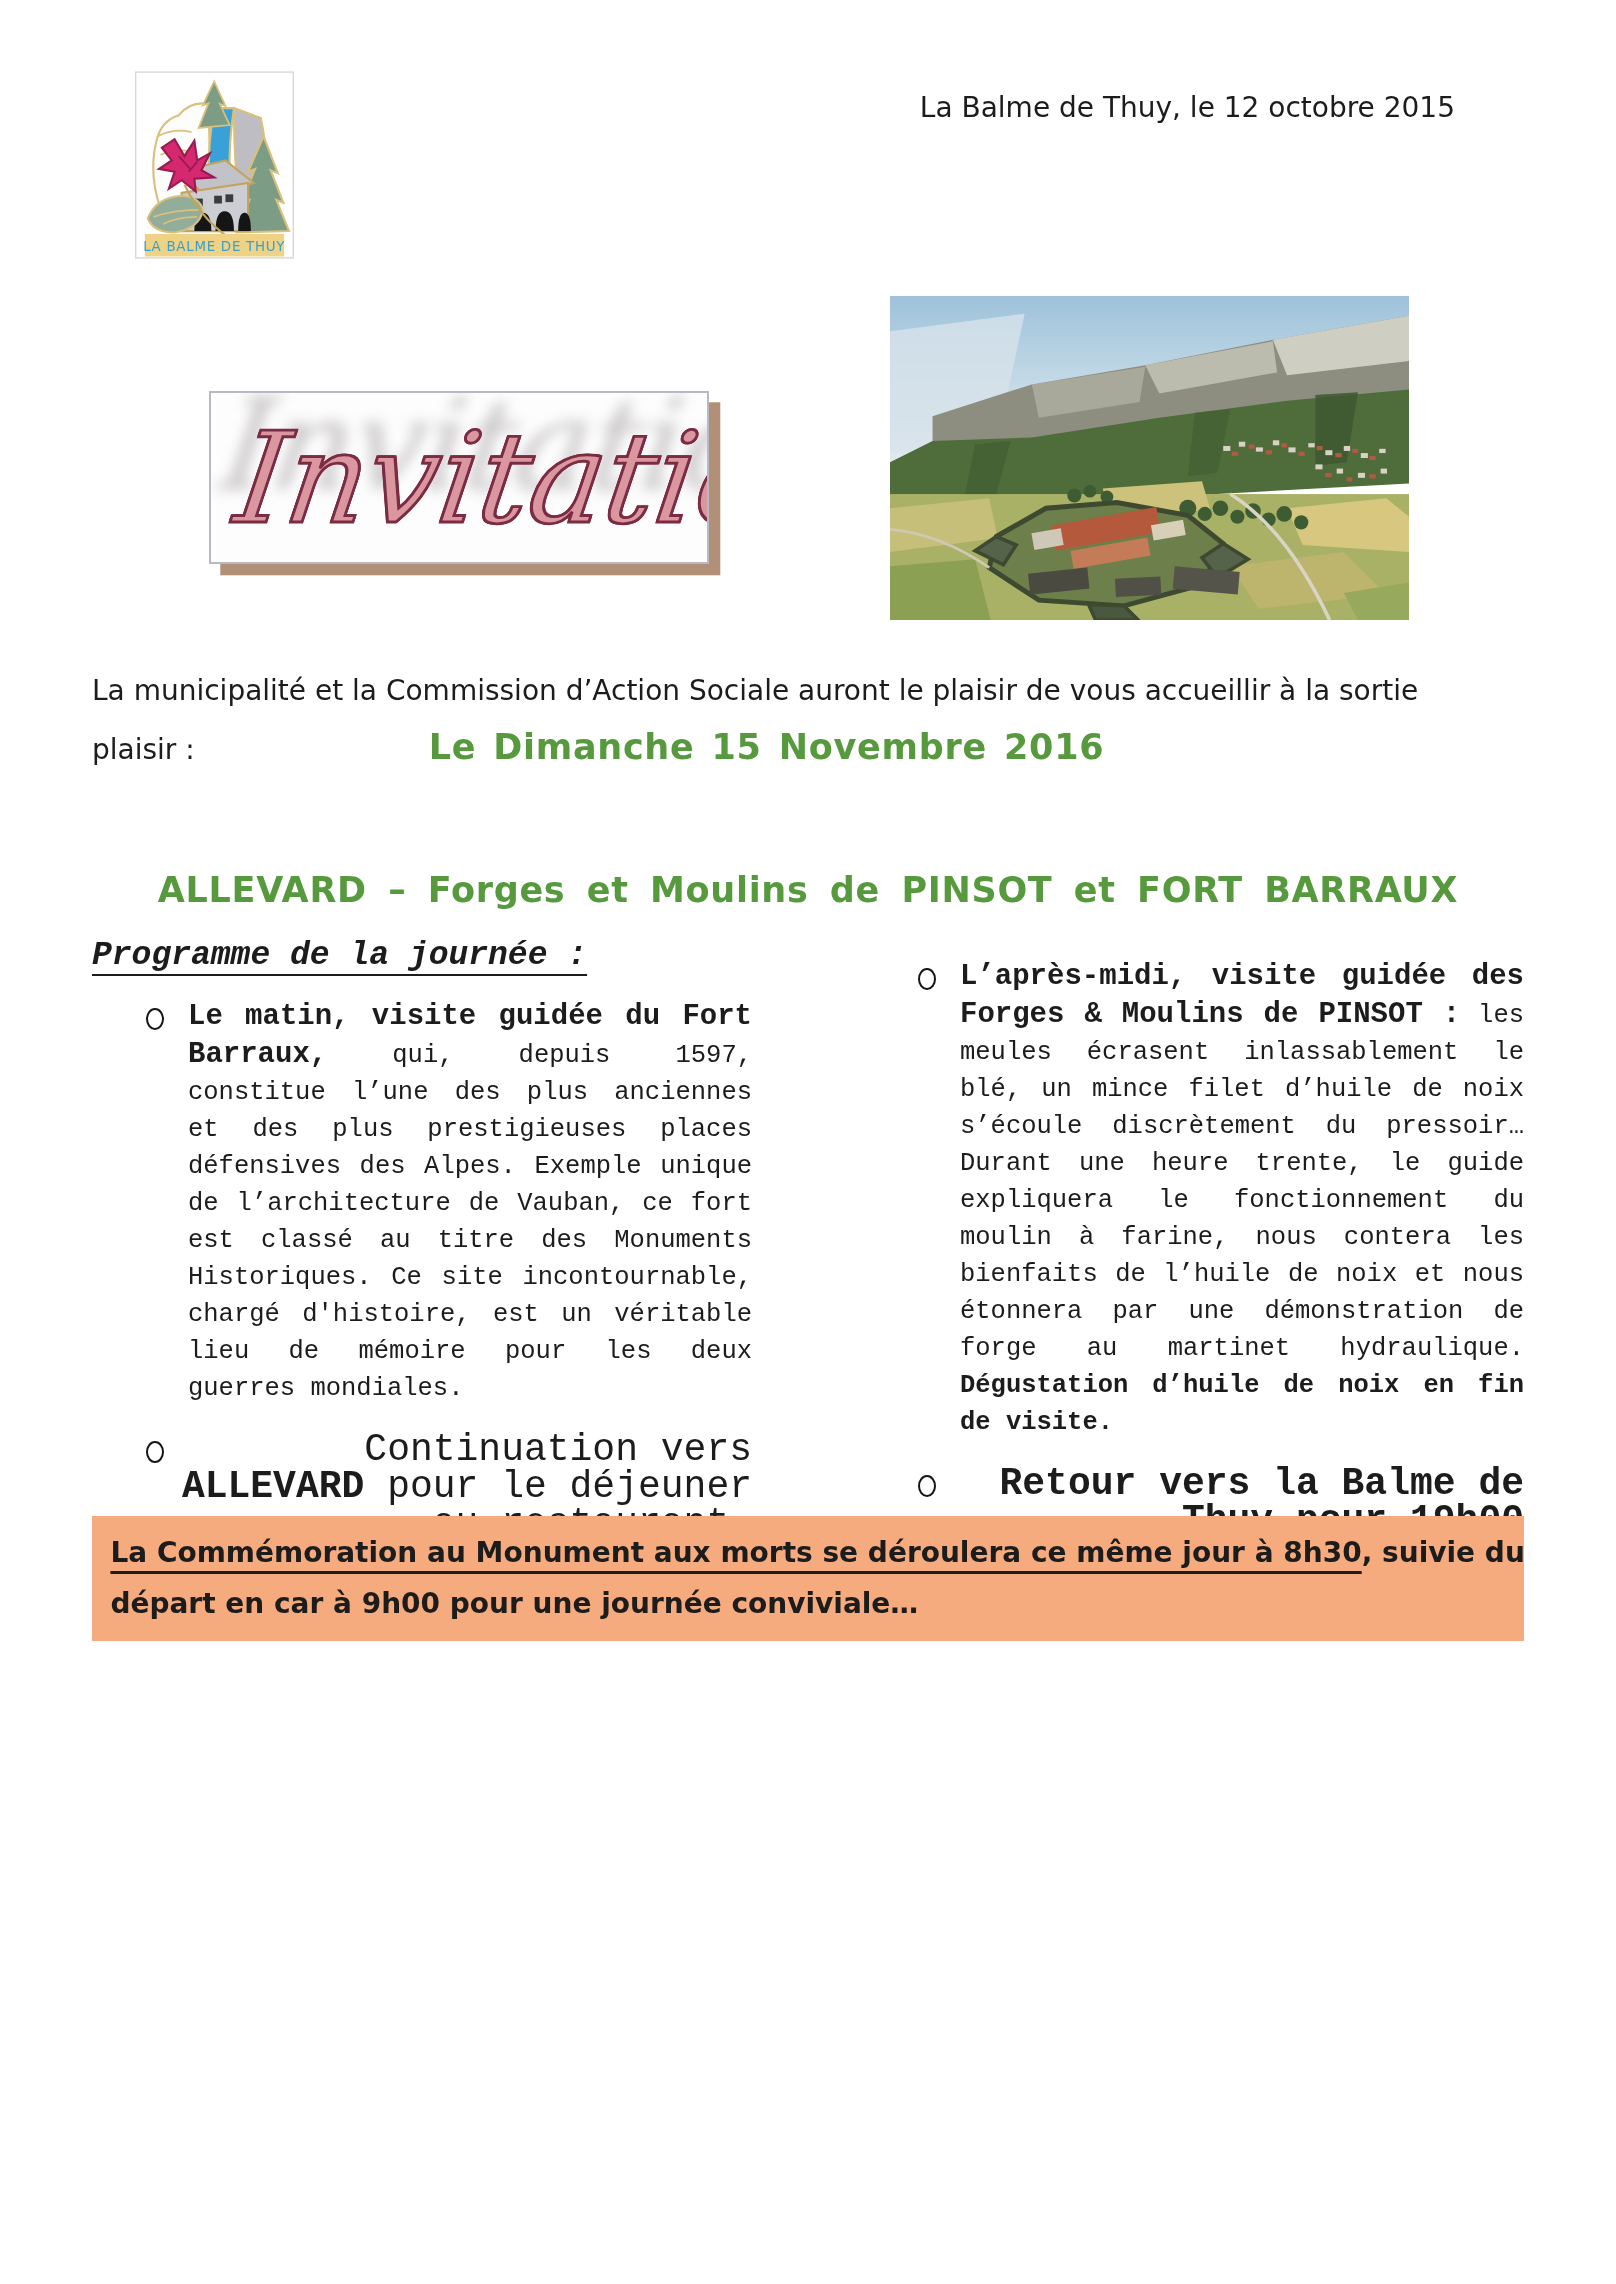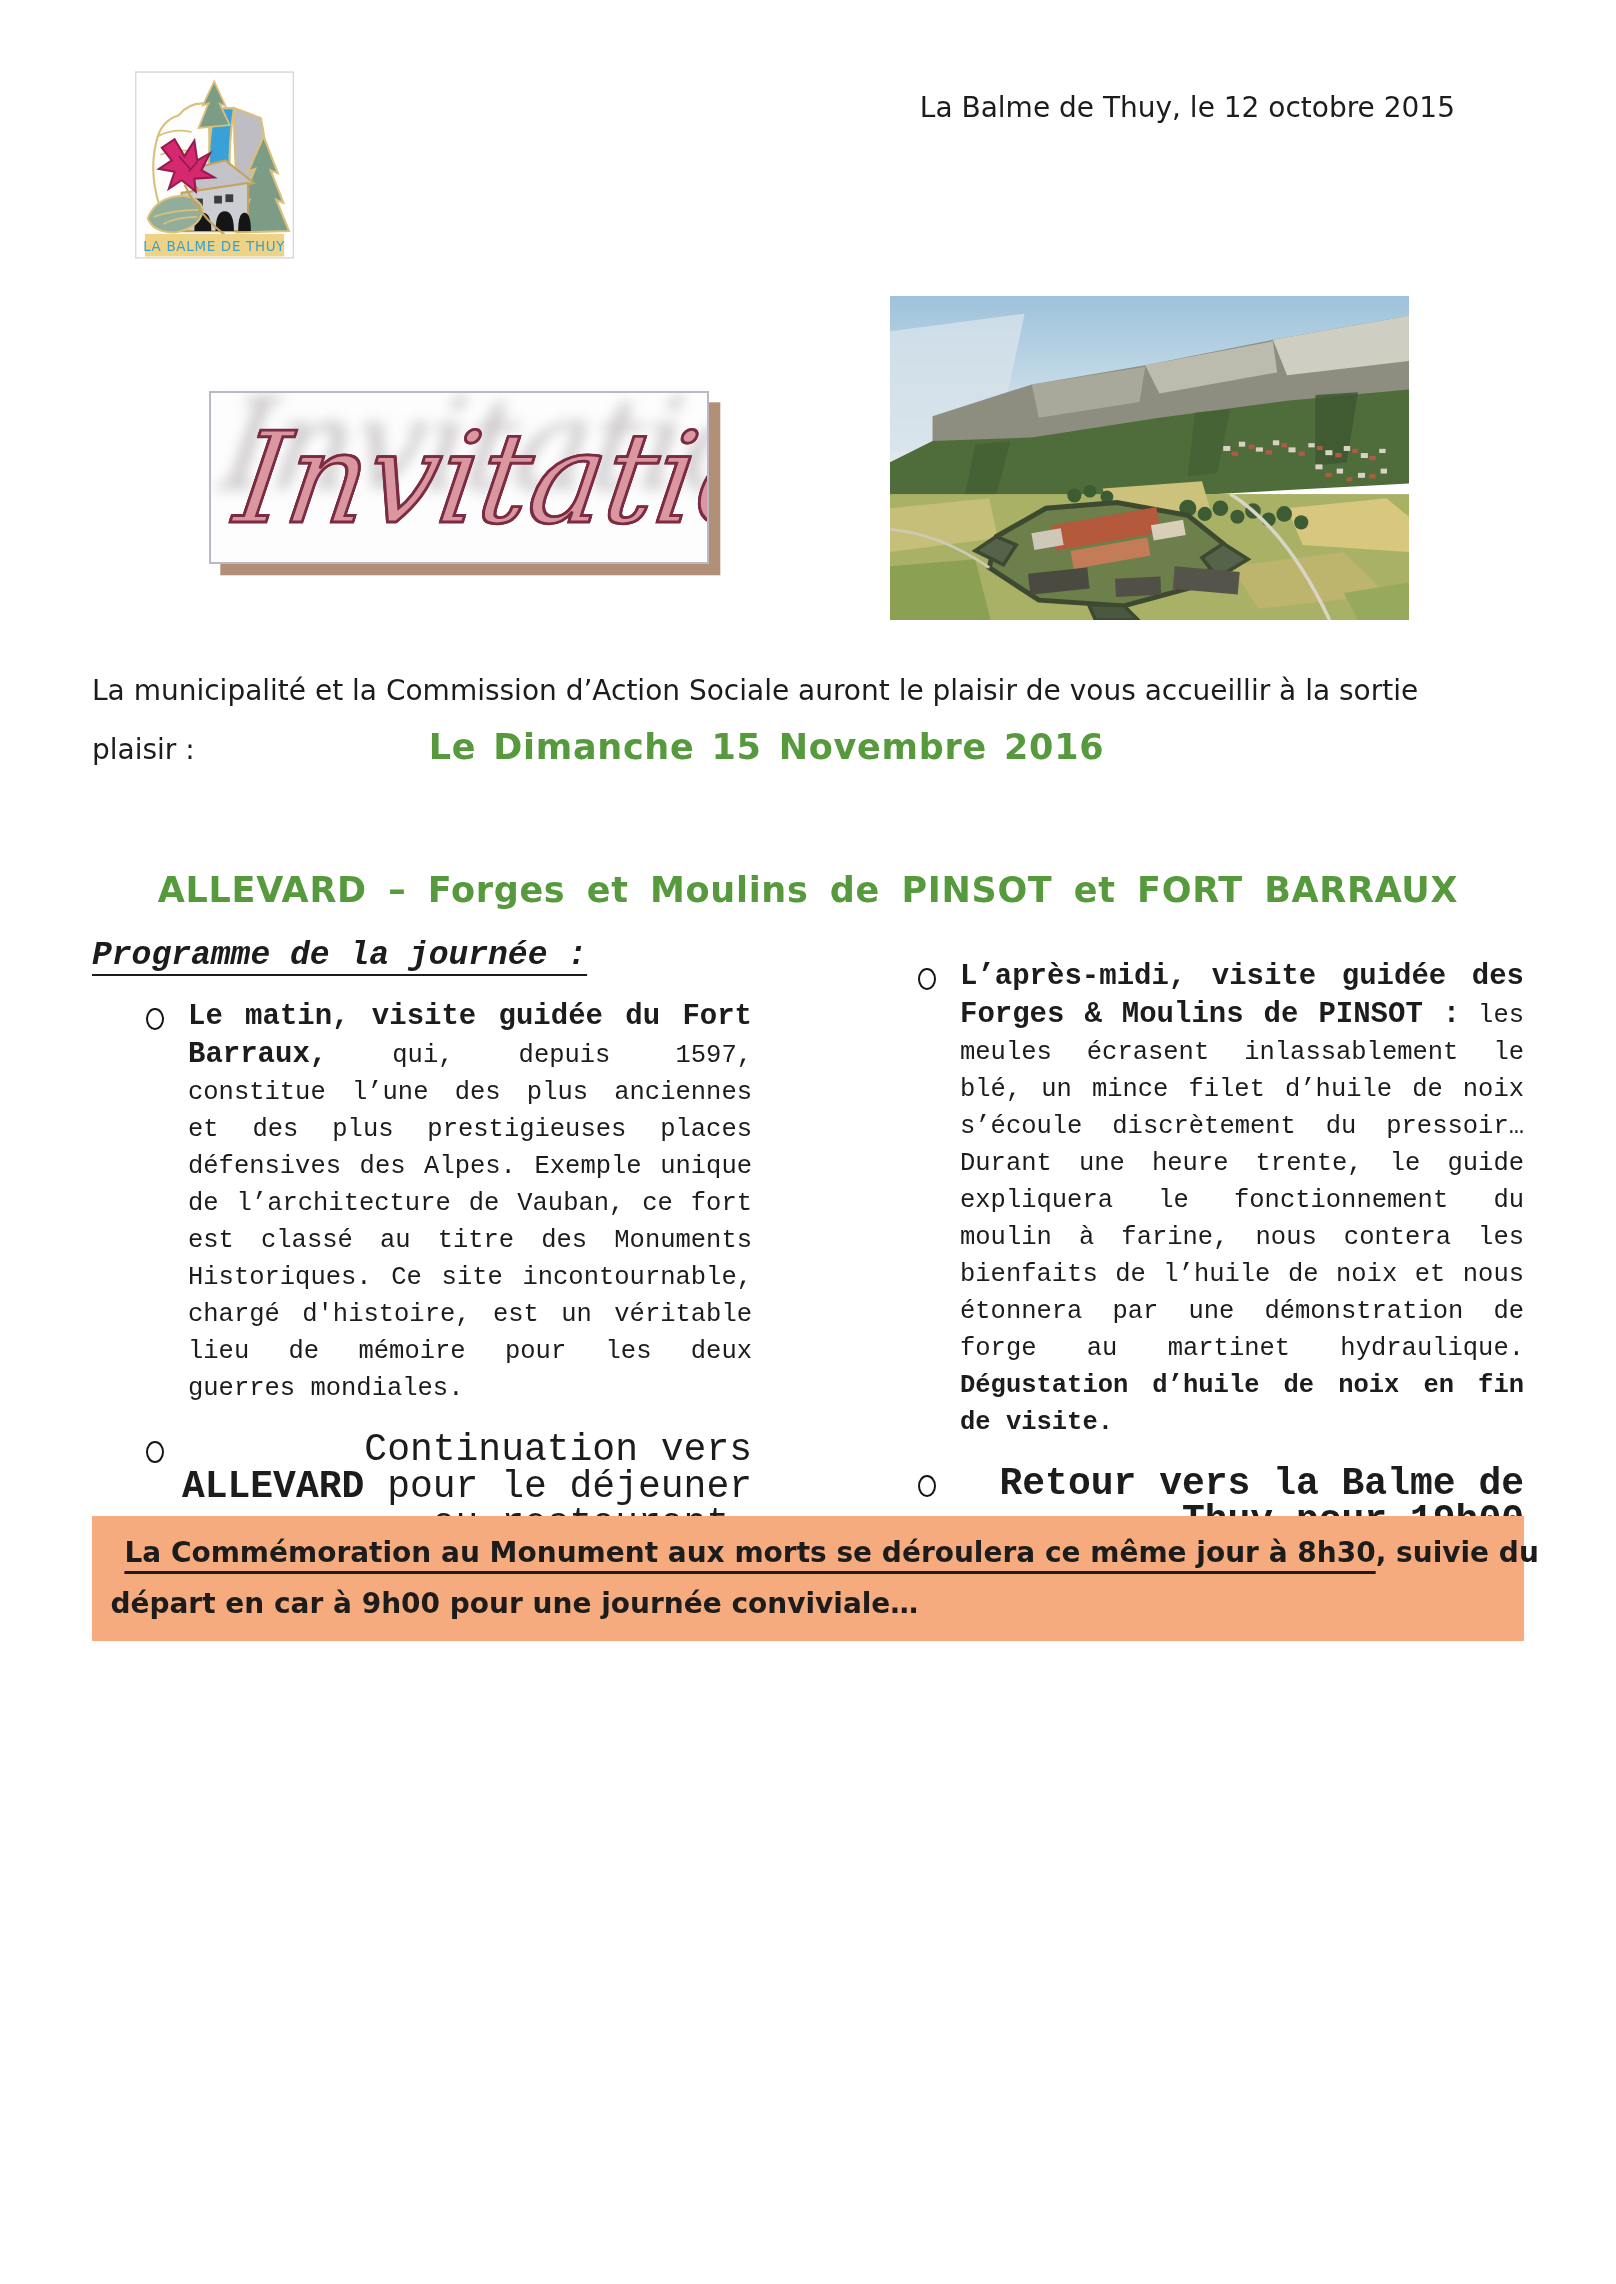--- a/index.html
+++ b/index.html
@@ -62,21 +62,21 @@
   }
   .bullet-text{flex:1;margin:0 0 0 24px;font-size:25.5px;line-height:37px;text-align:justify;}
   .bullet-text .lead{font-weight:bold;font-size:29px;}
   .bullet-text .b{font-weight:bold;}
   .bullet-text.lg{font-size:38px;text-align:right;margin-left:8px;}
   
   .banner{
     position:absolute;left:92px;top:1516px;width:1432px;box-sizing:border-box;
     background:#f5ab7e;padding:11.3px 18.4px;font-size:28px;font-weight:bold;line-height:51px;
   }
-  .banner .u{text-decoration:underline;text-decoration-thickness:2.8px;text-underline-offset:9.2px;margin-left:14px;}
+  .banner .u{text-decoration:underline;text-decoration-thickness:2.8px;text-underline-offset:9.2px;}
   .banner .bl{white-space:nowrap;}
 </style>
 </head>
 <body>
 
 <div class="page">
 
   <div class="logo-box">
     <svg viewBox="0 0 225 265" width="159" height="188">
       <rect x="1" y="1" width="223" height="263" fill="#ffffff" stroke="#d8d8d8" stroke-width="2"></rect>

